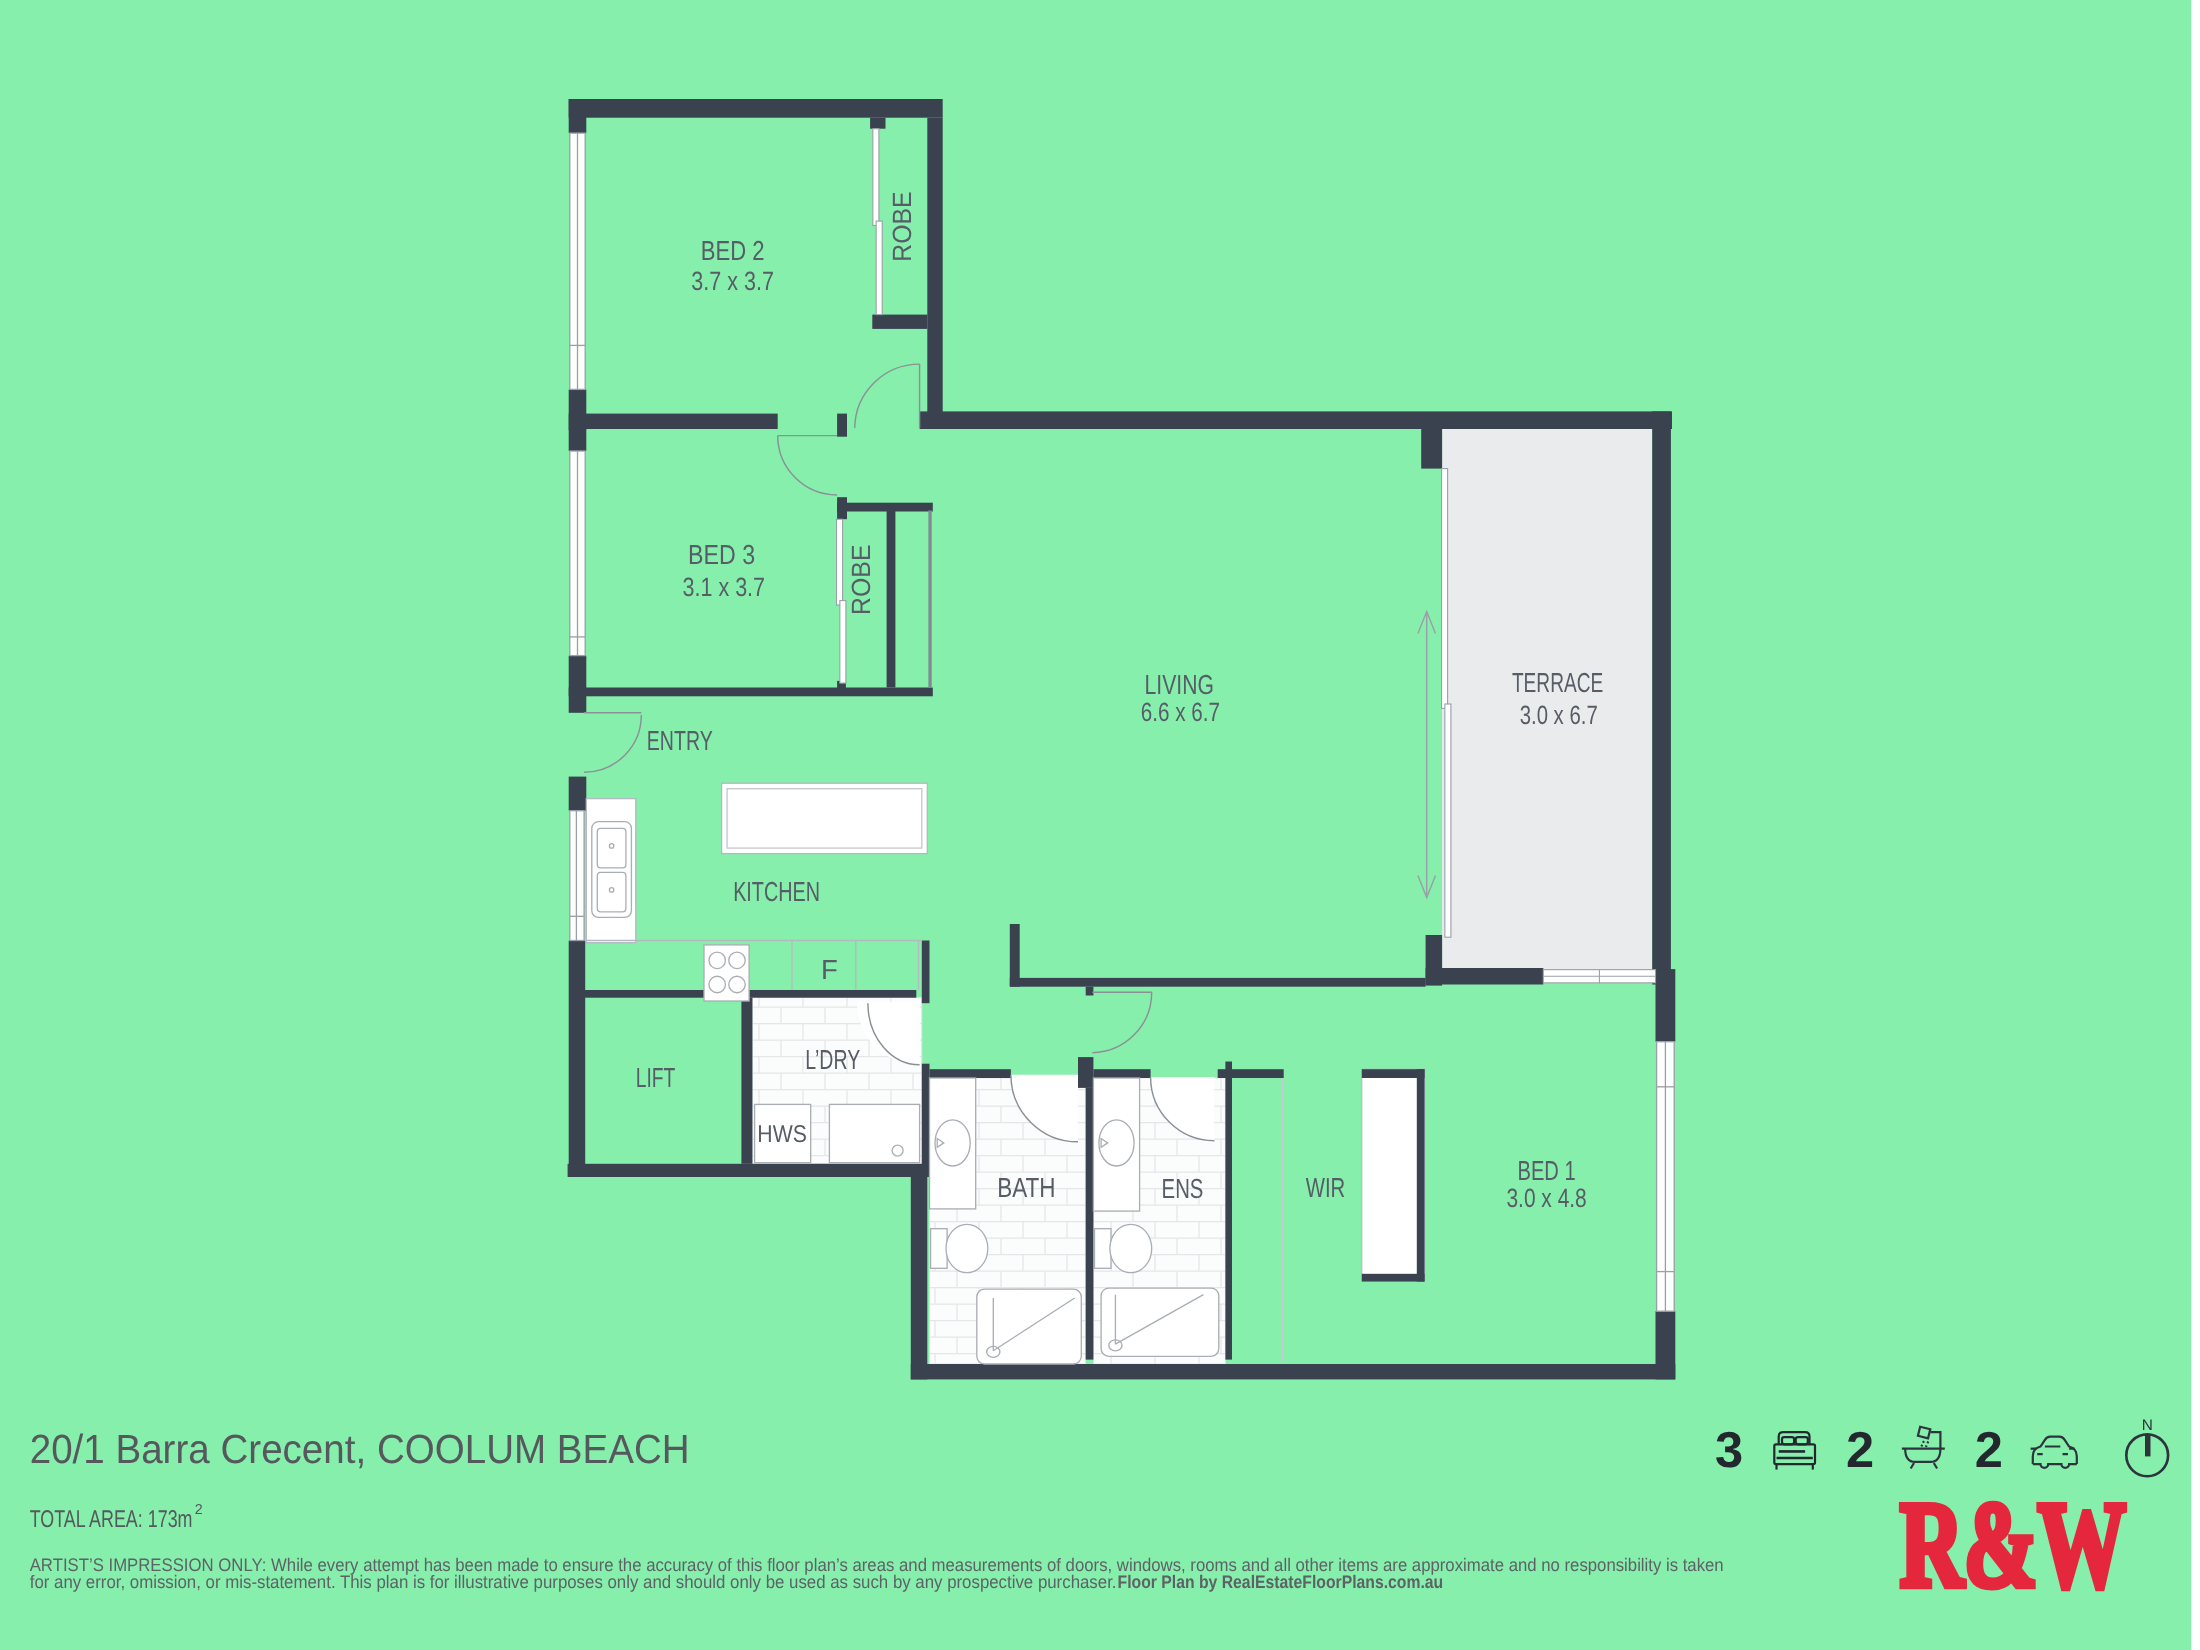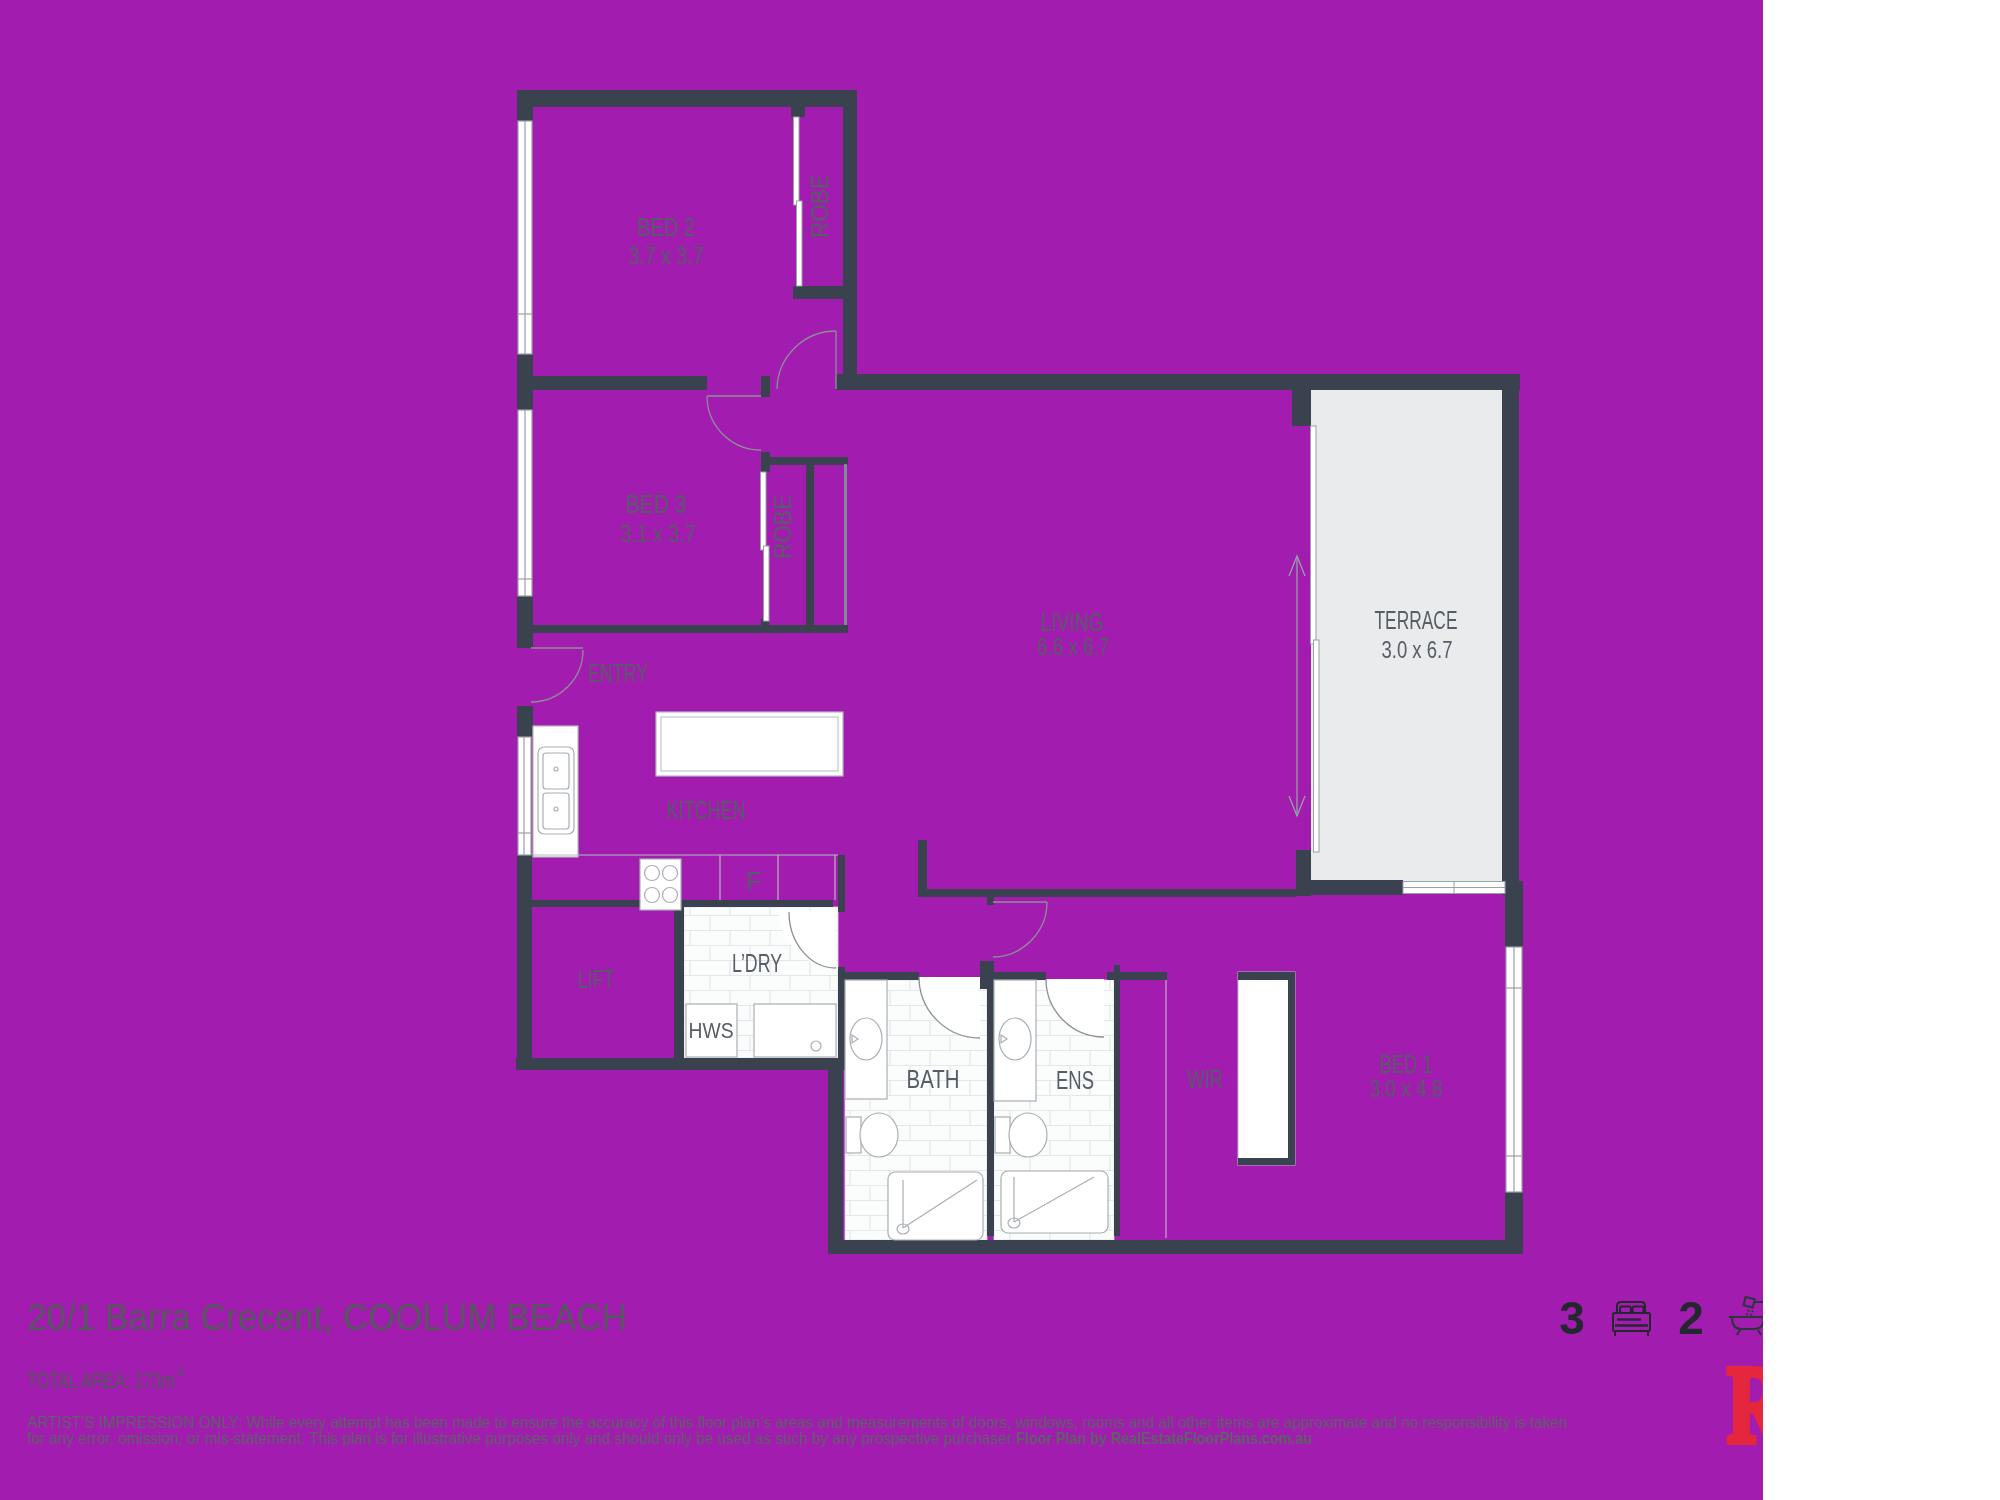--- a/index.html
+++ b/index.html
@@ -1,16 +1,16 @@
 <!DOCTYPE html>
 <html><head>
 <meta charset="utf-8">
 <style>
 html,body{margin:0;padding:0;background:#ffffff;}
-#page{width:1763px;height:1500px;position:relative;background:#a21caf;overflow:hidden;}
+#page{width:1992px;height:1500px;position:relative;background:#86efac;overflow:hidden;}
 text{font-family:"Liberation Sans",sans-serif;}
 </style>
 </head>
 <body>
 <div id="page">
 <svg width="2000" height="1500" viewBox="0 0 2000 1500">
 <defs>
 <pattern id="tile" width="40" height="30" patternUnits="userSpaceOnUse">
 <rect width="40" height="30" fill="#fbfcfc"></rect>
 <path d="M0 0.5H40 M0 15.5H40 M10 0V15 M30 15V30" stroke="#e4e6e9" stroke-width="1.1" fill="none"></path>

